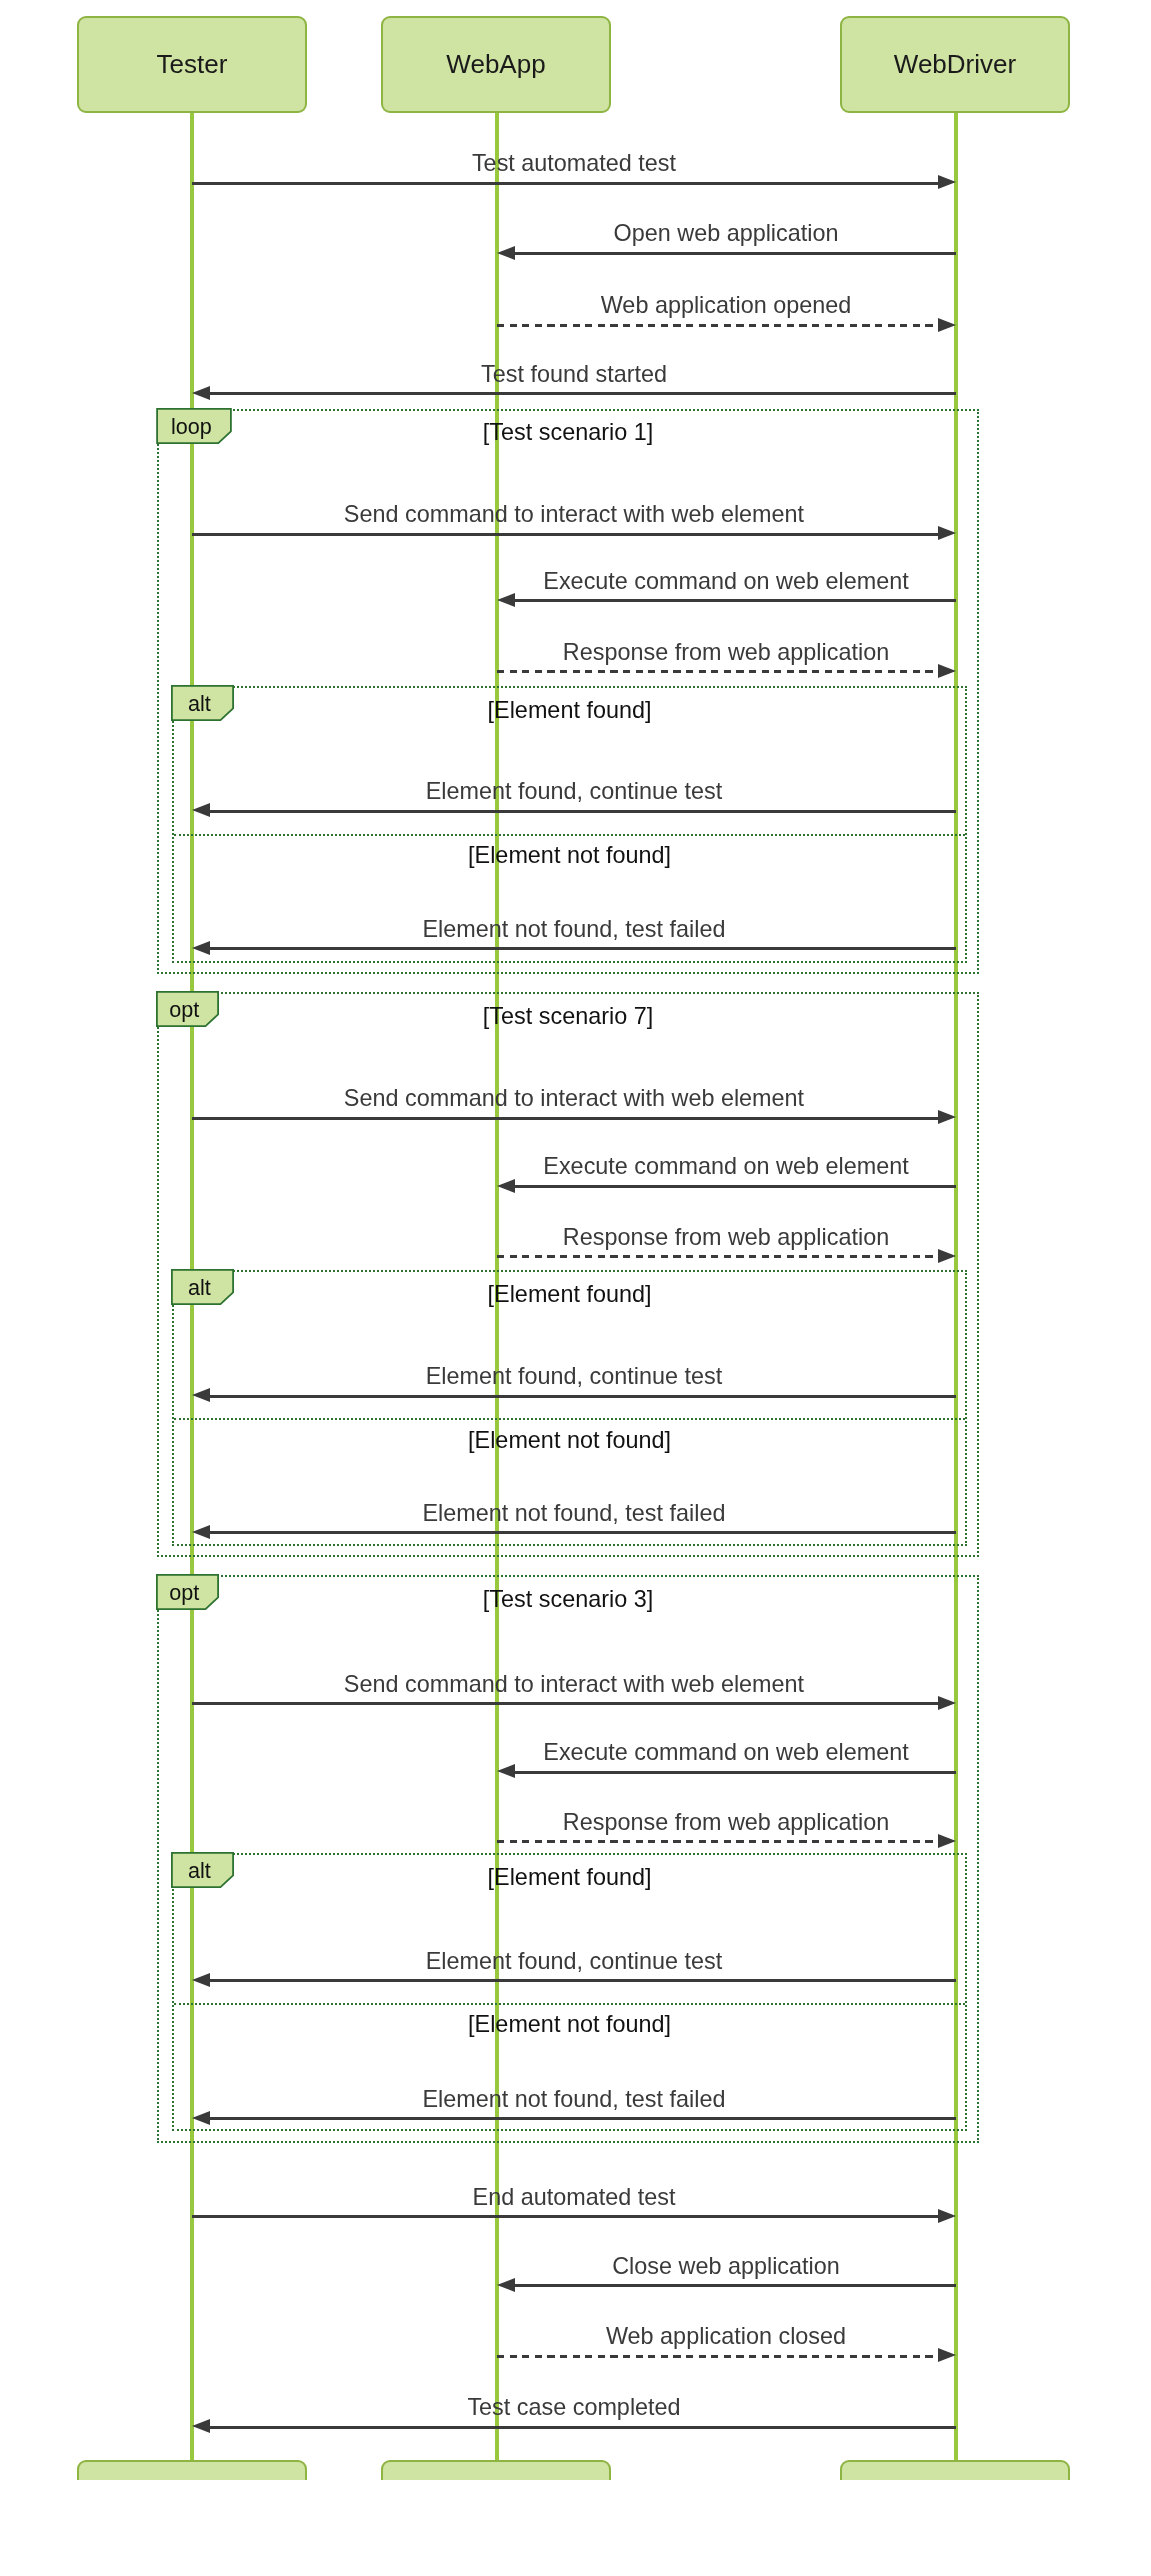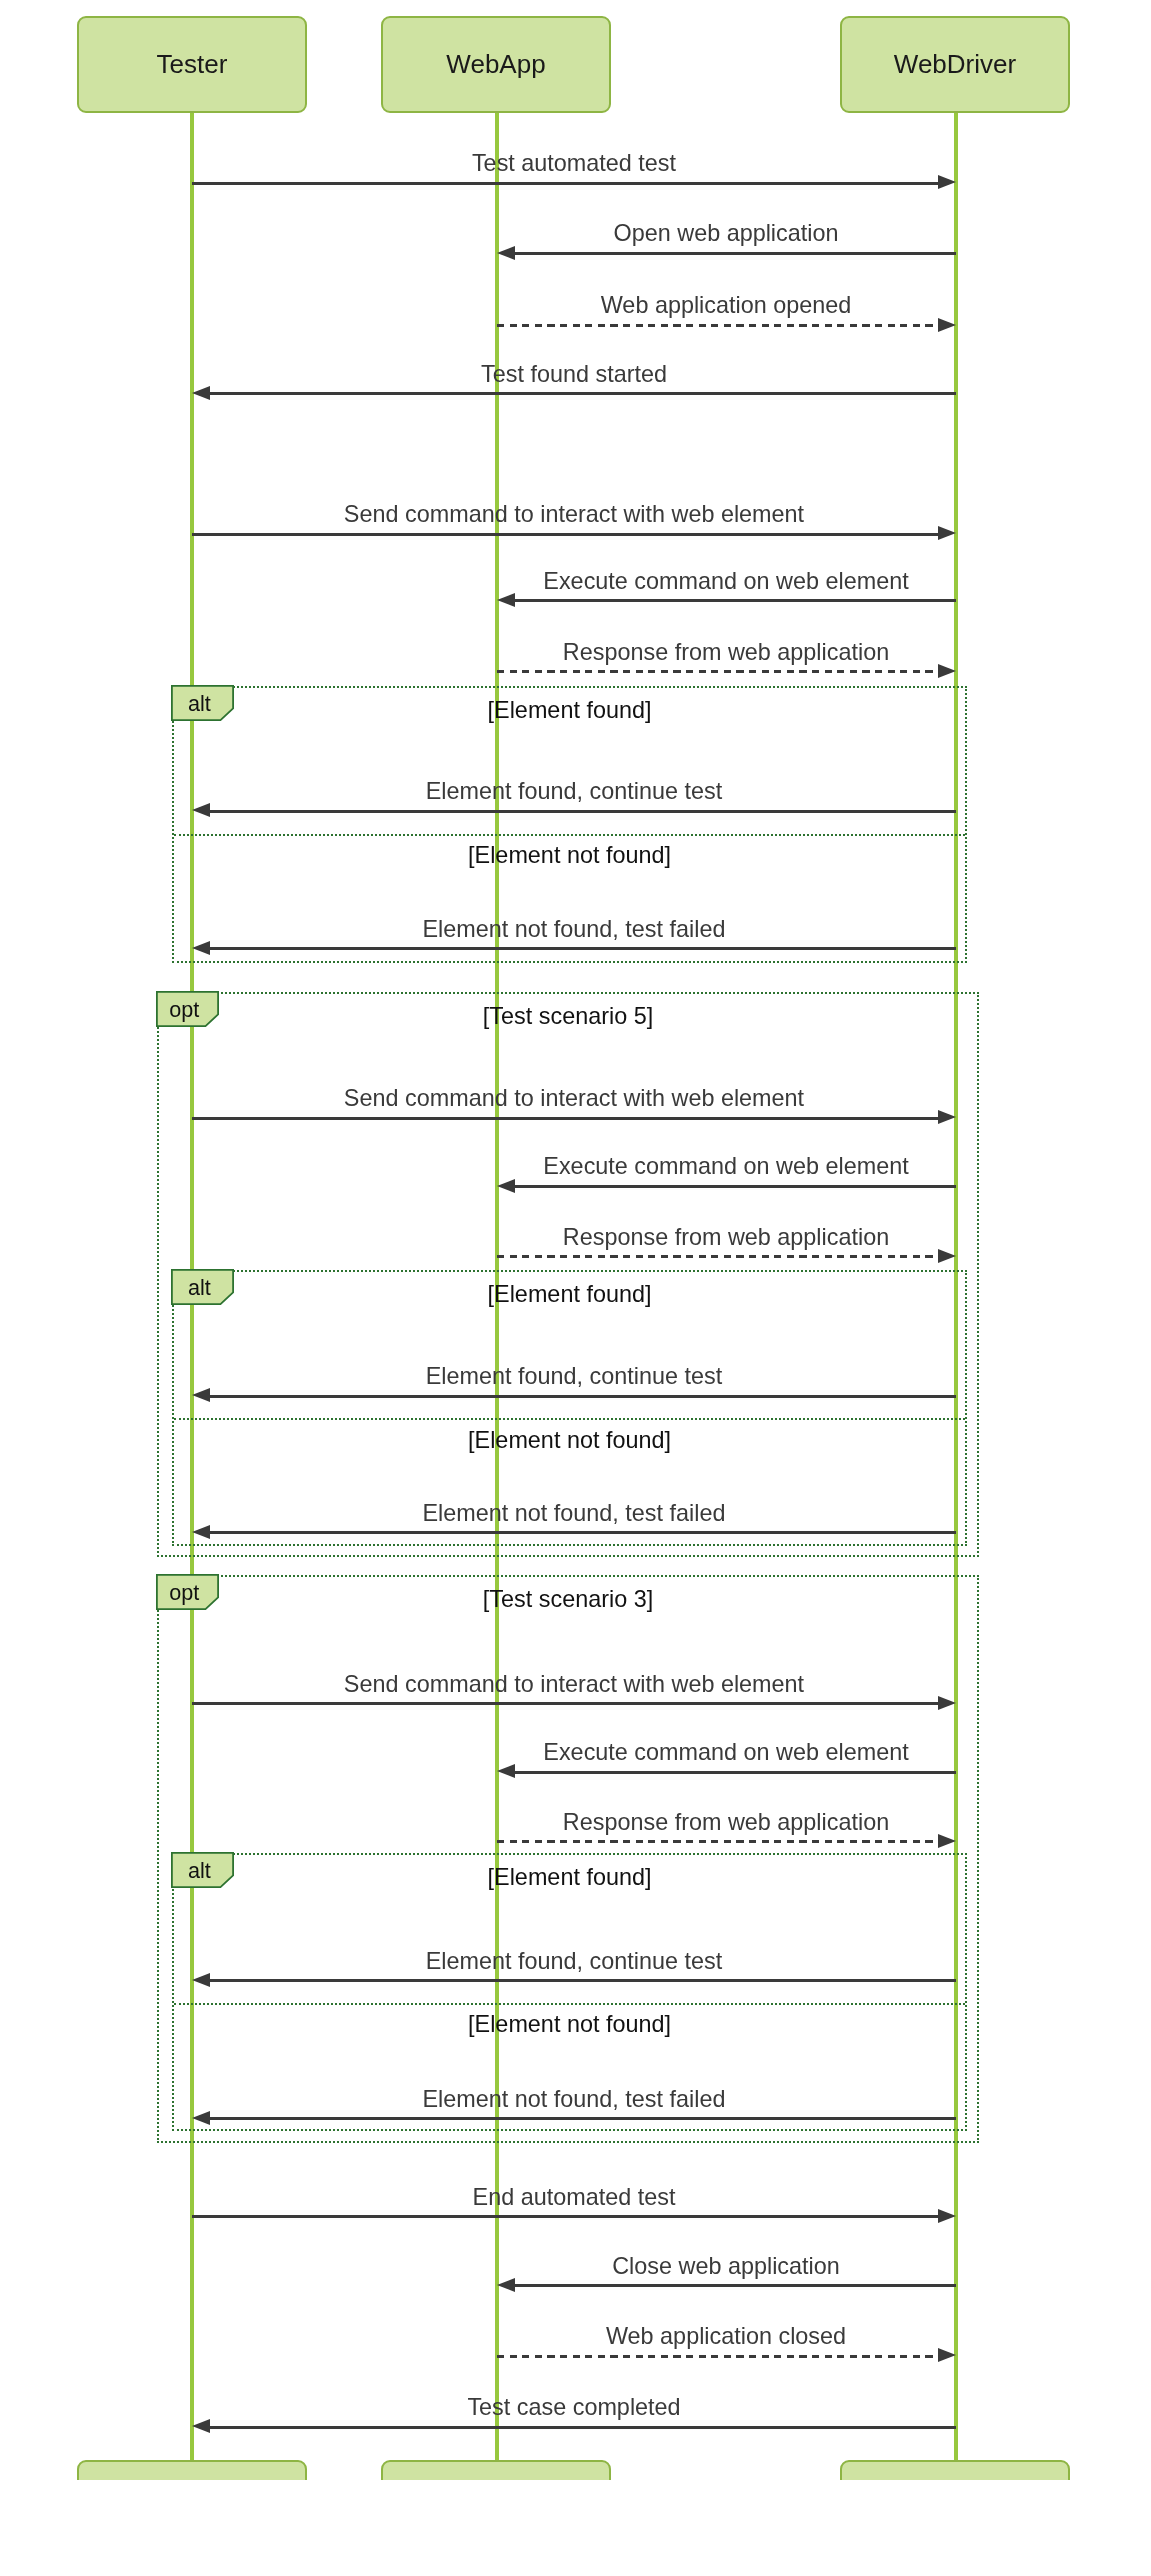--- a/index.html
+++ b/index.html
@@ -46,37 +46,44 @@
   <div class="pbox" style="left:77px;top:2460px">
       <span>Tester</span>
     </div>
   <div class="pbox" style="left:381px;top:2460px">
       <span>WebApp</span>
     </div>
   <div class="pbox" style="left:840px;top:2460px">
       <span>WebDriver</span>
     </div>
 
+  <div class="fragment" style="left:157px;top:409px;width:822px;height:565px">
+    <svg class="tab" width="76" height="36" viewBox="0 0 84 40">
+        <polygon points="1,1 83,1 83,26 69,39 1,39"></polygon>
+      </svg>
+    <span class="op" style="width:70px">loop</span>
+    <div class="guard" style="top:8px">[Test scenario 1]</div>
+  </div>
 
   <div class="fragment" style="left:172px;top:686px;width:795px;height:277px">
     <svg class="tab" width="63" height="36" viewBox="0 0 70 40">
         <polygon points="1,1 69,1 69,26 55,39 1,39"></polygon>
       </svg>
     <span class="op">alt</span>
     <div class="guard" style="top:9px">[Element found]</div>
     <div class="divider" style="top:146px"></div>
     <div class="guard" style="top:154px">[Element not found]</div>
   </div>
 
   <div class="fragment" style="left:157px;top:992px;width:822px;height:565px">
     <svg class="tab" width="63" height="36" viewBox="0 0 70 40">
         <polygon points="1,1 69,1 69,26 55,39 1,39"></polygon>
       </svg>
     <span class="op">opt</span>
-    <div class="guard" style="top:9px">[Test scenario 5]</div>
+    <div class="guard" style="top:9px">[Test scenario 7]</div>
   </div>
 
   <div class="fragment" style="left:172px;top:1270px;width:795px;height:276px">
     <svg class="tab" width="63" height="36" viewBox="0 0 70 40">
         <polygon points="1,1 69,1 69,26 55,39 1,39"></polygon>
       </svg>
     <span class="op">alt</span>
     <div class="guard" style="top:9px">[Element found]</div>
     <div class="divider" style="top:146px"></div>
     <div class="guard" style="top:155px">[Element not found]</div>

